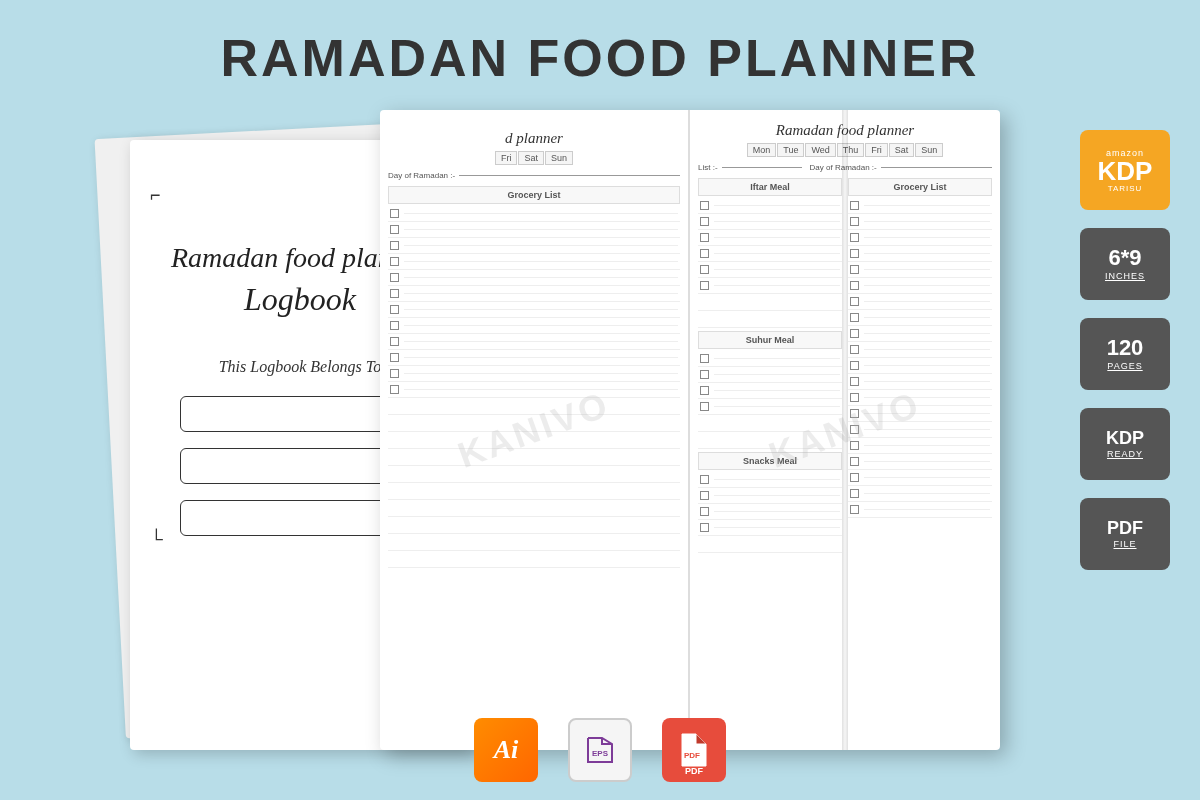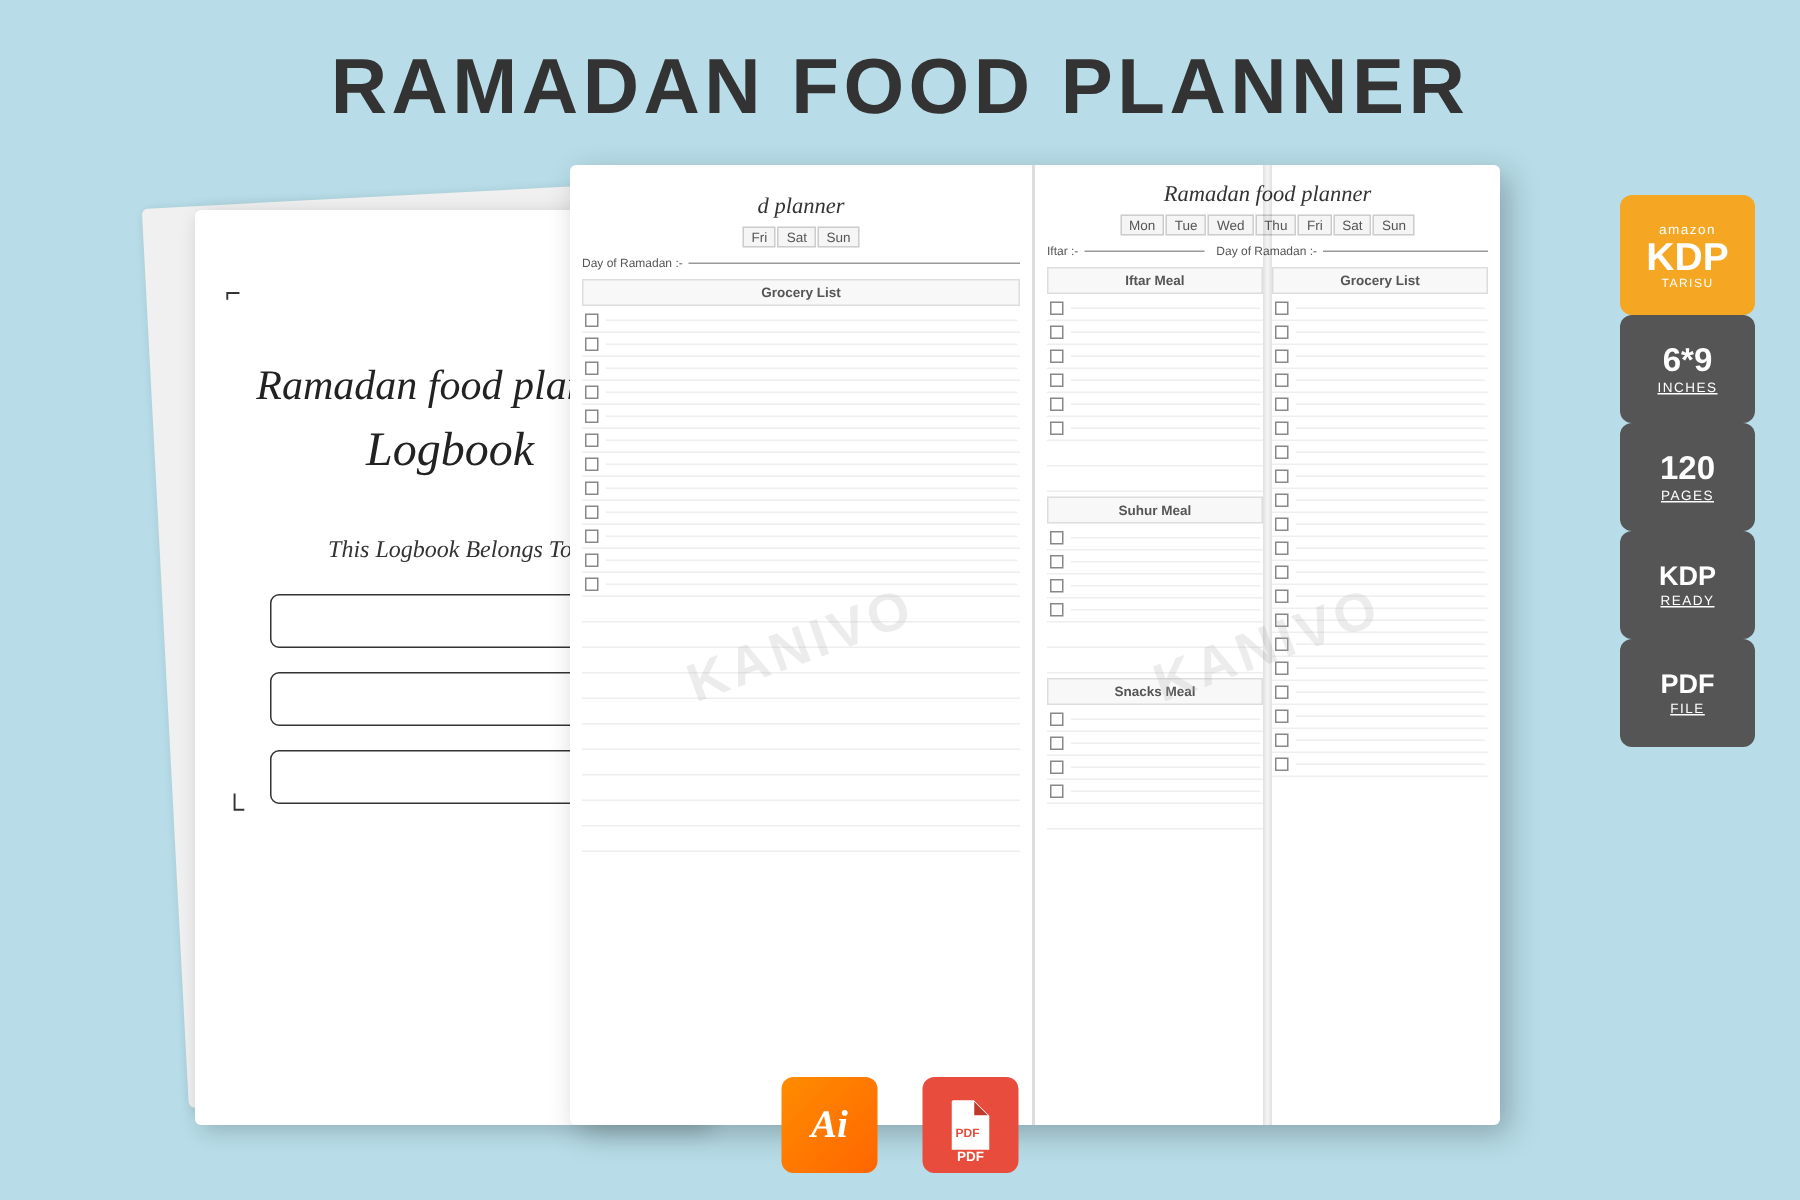--- a/index.html
+++ b/index.html
@@ -247,20 +247,21 @@
       letter-spacing: 3px;
     }
 
     
     .badges-panel {
       position: absolute;
       right: 30px;
       top: 130px;
       display: flex;
       flex-direction: column;
+      gap: 18px;
       align-items: center;
     }
 
     .badge {
       width: 90px;
       height: 72px;
       background: #555;
       border-radius: 8px;
       display: flex;
       flex-direction: column;
@@ -481,21 +482,21 @@
       <div class="day-tabs">
         <div class="day-tab">Mon</div>
         <div class="day-tab">Tue</div>
         <div class="day-tab">Wed</div>
         <div class="day-tab">Thu</div>
         <div class="day-tab">Fri</div>
         <div class="day-tab">Sat</div>
         <div class="day-tab">Sun</div>
       </div>
       <div class="day-info-row">
-        <span>Iftar :-</span>
+        <span>List :-</span>
         <div class="day-info-line" style="max-width:80px;"></div>
         <span style="margin-left:8px;">Day of Ramadan :-</span>
         <div class="day-info-line"></div>
       </div>
 
       <div style="display:flex; gap:6px; height: calc(100% - 65px);">
 
         <div style="flex:1; overflow:hidden;">
 
           <div class="section-header">Iftar Meal</div>
@@ -694,20 +695,27 @@
     <div class="badge-label">FILE</div>
   </div>
 </div>
 
 <div class="file-icons">
 
   <div class="icon-box ai-box">
     <div class="icon-label" style="font-size:26px; font-style:italic; font-family:Georgia,serif;">Ai</div>
   </div>
 
+  <div class="icon-box eps-box" style="background:#f5f5f5; border:2px solid #ccc;">
+    <svg width="40" height="40" viewBox="0 0 40 40">
+      <polyline points="8,8 8,32 32,32 32,14 22,8 8,8" fill="none" stroke="#7d3c98" stroke-width="2"></polyline>
+      <polyline points="22,8 22,14 32,14" fill="none" stroke="#7d3c98" stroke-width="2"></polyline>
+      <text x="12" y="26" font-size="8" fill="#7d3c98" font-weight="bold">EPS</text>
+    </svg>
+  </div>
 
   <div class="icon-box pdf-box">
     <svg width="40" height="40" viewBox="0 0 40 40">
       <polyline points="8,4 8,36 32,36 32,14 22,4 8,4" fill="white" stroke="white" stroke-width="1"></polyline>
       <polyline points="22,4 22,14 32,14" fill="#c0392b" stroke="white" stroke-width="1"></polyline>
       <text x="10" y="28" font-size="8" fill="#e74c3c" font-weight="bold">PDF</text>
     </svg>
     <div style="position:absolute; bottom:6px; font-size:9px; font-weight:bold; color:white;">PDF</div>
   </div>
 </div>

